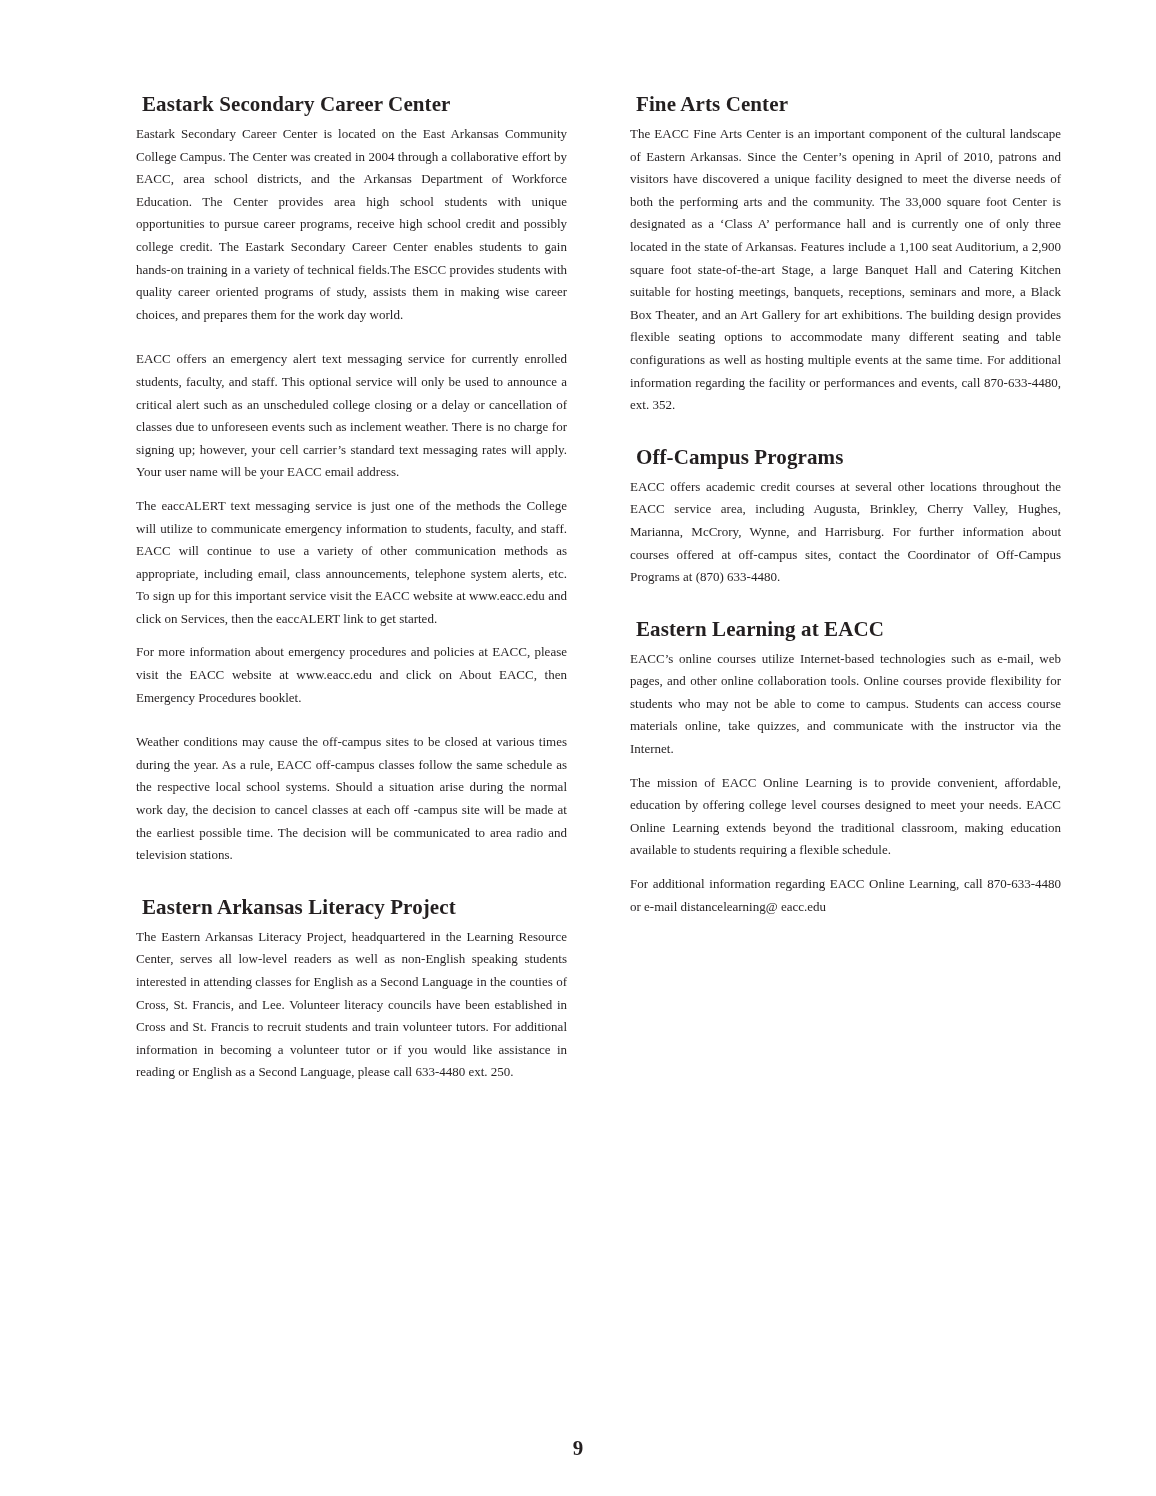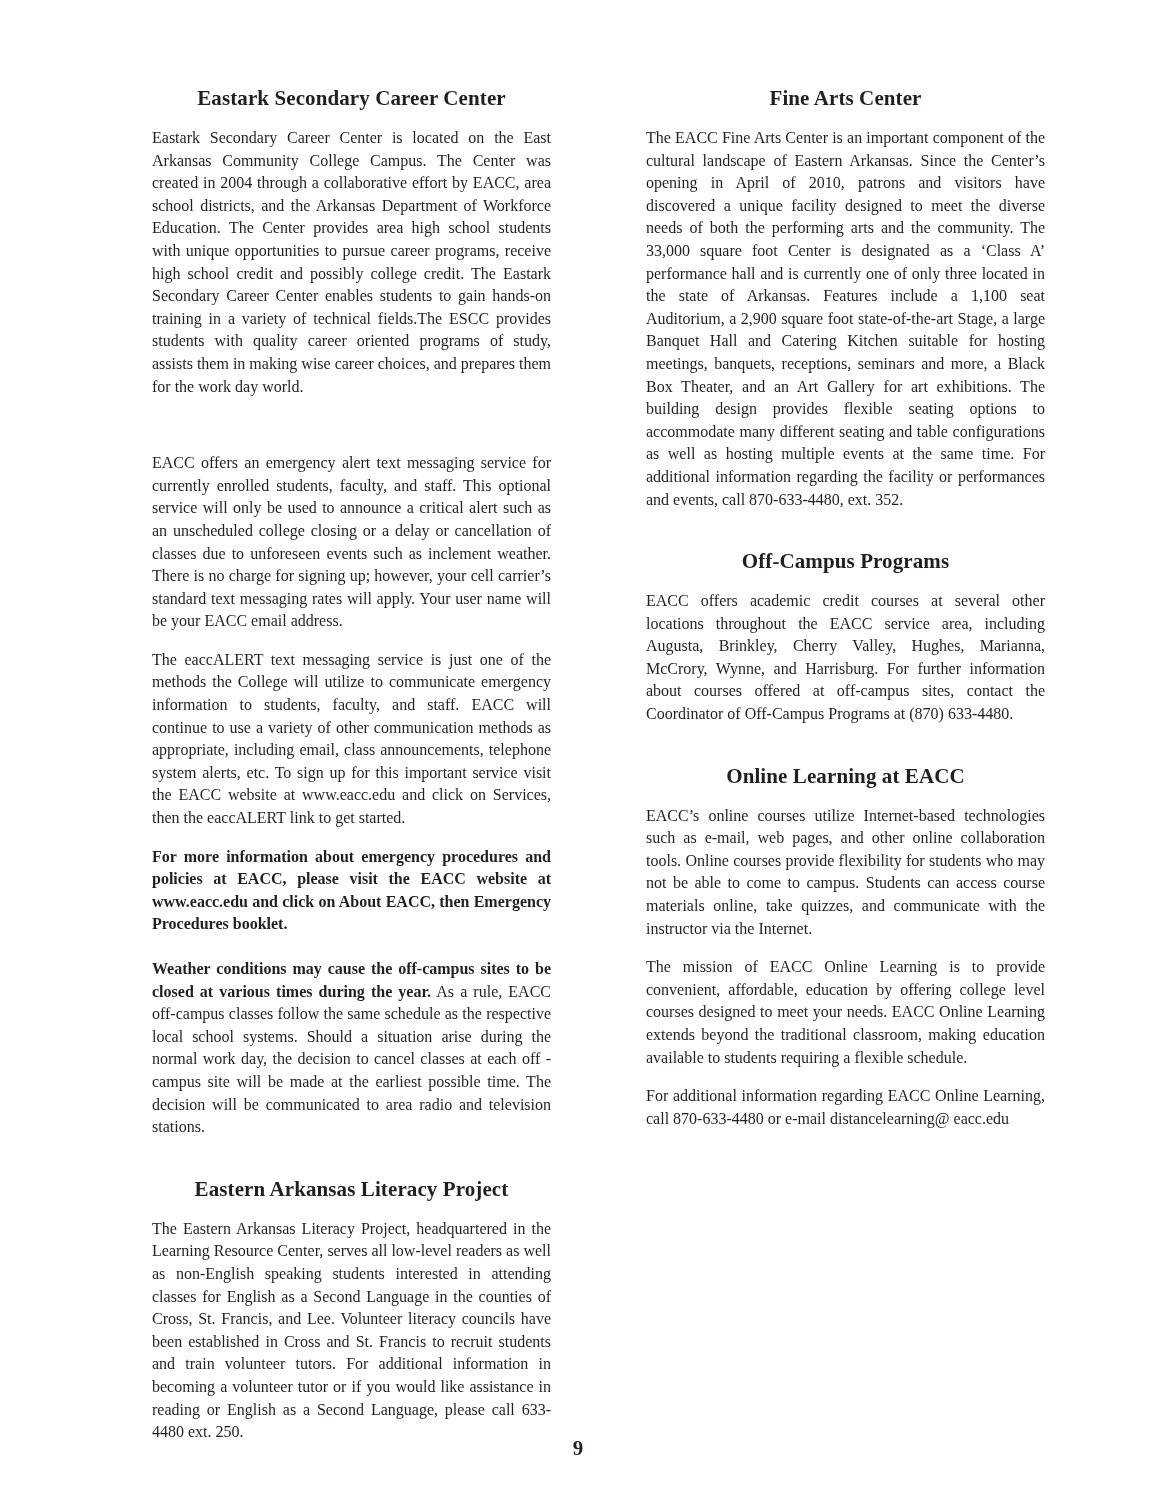--- a/index.html
+++ b/index.html
@@ -2,25 +2,25 @@
 <html><head>
 <meta charset="utf-8">
 <style>
   html, body { margin: 0; padding: 0; background: #ffffff; }
   body { width: 1156px; height: 1496px; position: relative; overflow: hidden;
          font-family: "Liberation Serif", "DejaVu Serif", serif; color: #231f20; }
   .col { position: absolute; top: 86px; width: 431px; }
   .col-left { left: 136px; }
   .col-right { left: 630px; }
   .section { margin: 0; }
-  h2 { font-size: 21px; font-weight: bold; margin: 0; line-height: 25px; letter-spacing: 0.1px; text-align: center; }
-  p { font-size: 16px; line-height: 22.6px; margin: 16px; text-align: justify; text-align-last: left; }
+  h2 { font-size: 21px; font-weight: bold; margin: 6px; line-height: 25px; letter-spacing: 0.1px; }
+  p { font-size: 13px; line-height: 22.6px; margin: 0; text-align: justify; text-align-last: left; }
   p + p { margin-top: 11px; }
   .gap { height: 22px; }
-  .bold { font-weight: bold; }
+  .bold { font-weight: normal; }
   .page-number { position: absolute; top: 1436px; left: 0; width: 1156px; text-align: center;
                  font-size: 21px; font-weight: bold; }
 </style>
 </head>
 <body>
 
 <div class="col col-left">
   <div class="section">
     <h2>Eastark Secondary Career Center</h2>
     <p>Eastark Secondary Career Center is located on the East Arkansas Community College Campus. The Center was created in 2004 through a collaborative effort by EACC, area school districts, and the Arkansas Department of Workforce Education. The Center provides area high school students with unique opportunities to pursue career programs, receive high school credit and possibly college credit. The Eastark Secondary Career Center enables students to gain hands-on training in a variety of technical fields.The ESCC provides students with quality career oriented programs of study, assists them in making wise career choices, and prepares them for the work day world.</p>
@@ -44,20 +44,20 @@
     <h2>Fine Arts Center</h2>
     <p>The EACC Fine Arts Center is an important component of the cultural landscape of Eastern Arkansas. Since the Center’s opening in April of 2010, patrons and visitors have discovered a unique facility designed to meet the diverse needs of both the performing arts and the community. The 33,000 square foot Center is designated as a ‘Class A’ performance hall and is currently one of only three located in the state of Arkansas. Features include a 1,100 seat Auditorium, a 2,900 square foot state-of-the-art Stage, a large Banquet Hall and Catering Kitchen suitable for hosting meetings, banquets, receptions, seminars and more, a Black Box Theater, and an Art Gallery for art exhibitions. The building design provides flexible seating options to accommodate many different seating and table configurations as well as hosting multiple events at the same time. For additional information regarding the facility or performances and events, call 870-633-4480, ext. 352.</p>
   </div>
   <div class="gap"></div>
   <div class="section">
     <h2>Off-Campus Programs</h2>
     <p>EACC offers academic credit courses at several other locations throughout the EACC service area, including Augusta, Brinkley, Cherry Valley, Hughes, Marianna, McCrory,  Wynne, and Harrisburg. For further information about  courses offered at off-campus sites, contact the Coordinator of Off-Campus Programs at (870) 633-4480.</p>
   </div>
   <div class="gap"></div>
   <div class="section">
-    <h2>Online Learning at EACC</h2>
+    <h2>Eastern Learning at EACC</h2>
     <p>EACC’s online courses utilize Internet-based technologies such as e-mail, web pages, and other online collaboration tools. Online courses provide flexibility for students who may not be able to come to campus. Students can access course materials online, take quizzes, and communicate with the instructor via the Internet.</p>
     <p>The mission of EACC Online Learning is to provide convenient, affordable, education by offering college level courses designed to meet your needs. EACC Online Learning extends beyond the traditional classroom, making education available to students requiring a flexible schedule.</p>
     <p>For additional information regarding EACC Online Learning, call 870-633-4480 or e-mail distancelearning@ eacc.edu</p>
   </div>
 </div>
 
 <div class="page-number">9</div>
 
 </body></html>

